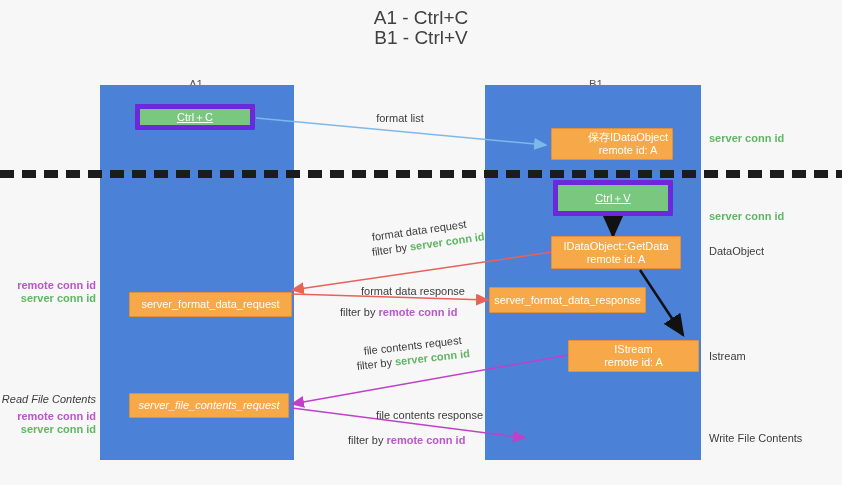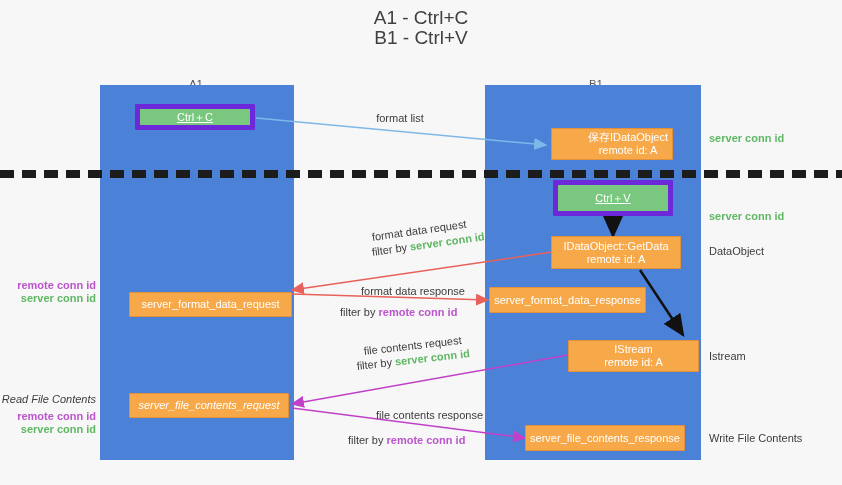--- a/index.html
+++ b/index.html
@@ -149,21 +149,20 @@
 
   <div class="node orange" style="left:129px; top:276px; width:163px; height:25px;margin-top:16px;">server_format_data_request</div>
 
   <div class="node orange" style="left:489px; top:287px; width:157px; height:26px;">server_format_data_response</div>
 
   <div class="node orange" style="left:568px; top:340px; width:131px; height:32px;">IStream
 remote id: A</div>
 
   <div class="node orange" style="left:129px; top:393px; width:160px; height:25px;font-style:italic;">server_file_contents_request</div>
 
-  <div class="node orange" style="left:525px; top:425px; width:160px; height:26px;">server_file_contents_response</div>
 
   <div class="cap green" style="left:709px; top:132px;">server conn id</div>
   <div class="cap green" style="left:709px; top:210px;">server conn id</div>
   <div class="cap" style="left:709px; top:245px;">DataObject</div>
   <div class="cap" style="left:709px; top:350px;">Istream</div>
   <div class="cap" style="left:709px; top:432px;">Write File Contents</div>
 
   <div class="cap magenta right" style="left:0px; top:279px; width:96px;">remote conn id</div>
   <div class="cap green right" style="left:0px; top:292px; width:96px;">server conn id</div>
 

